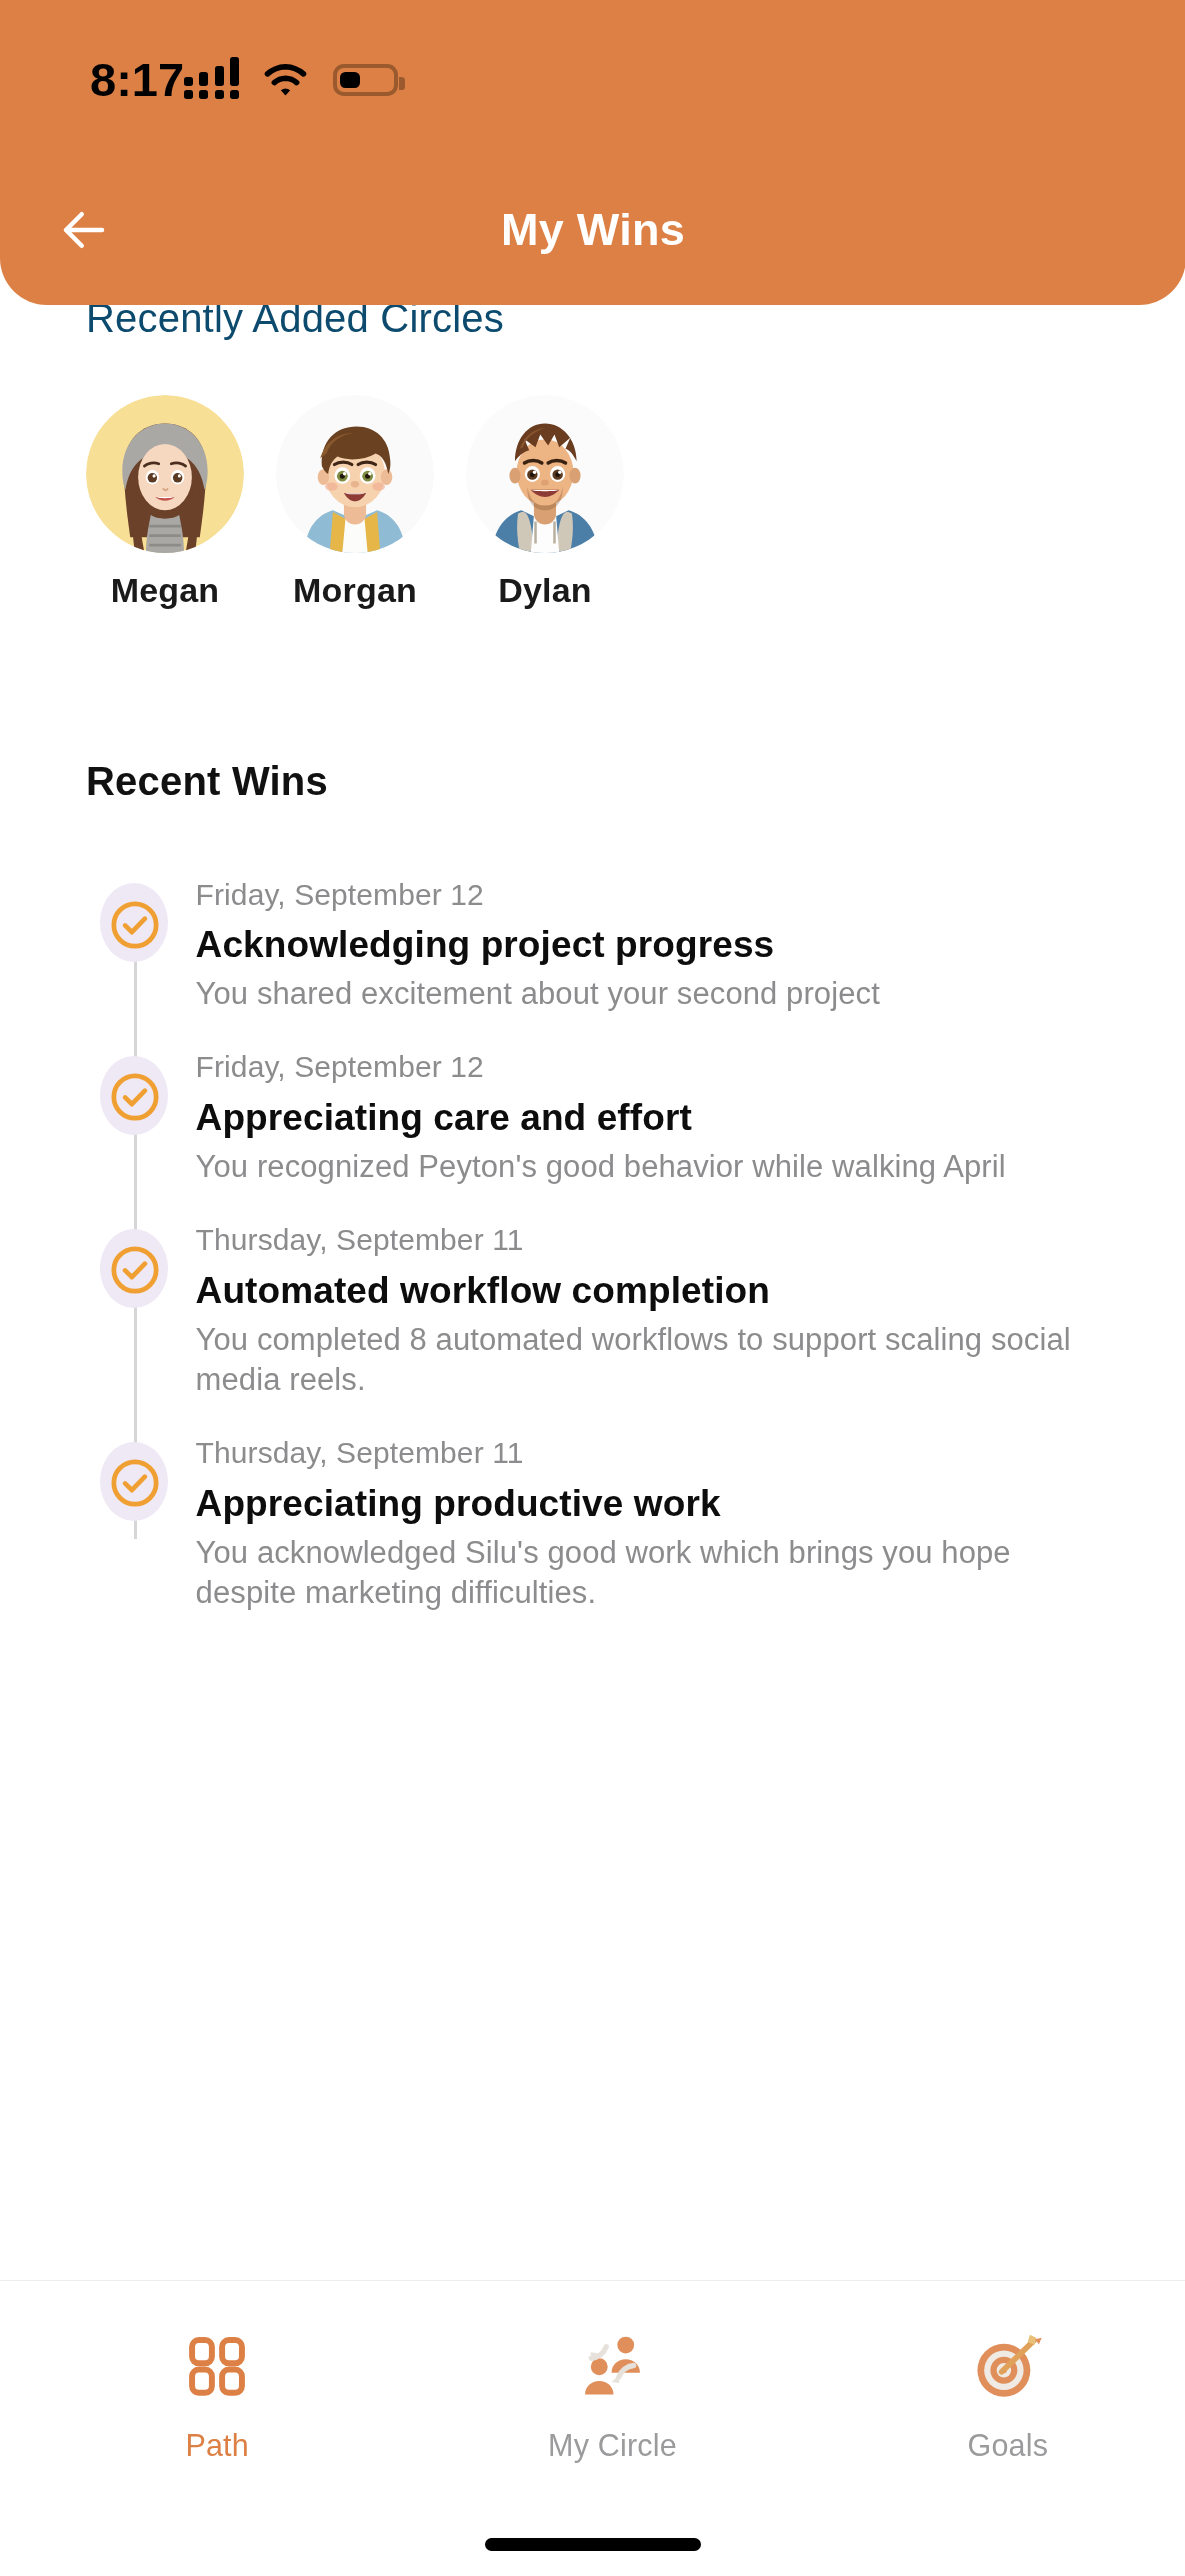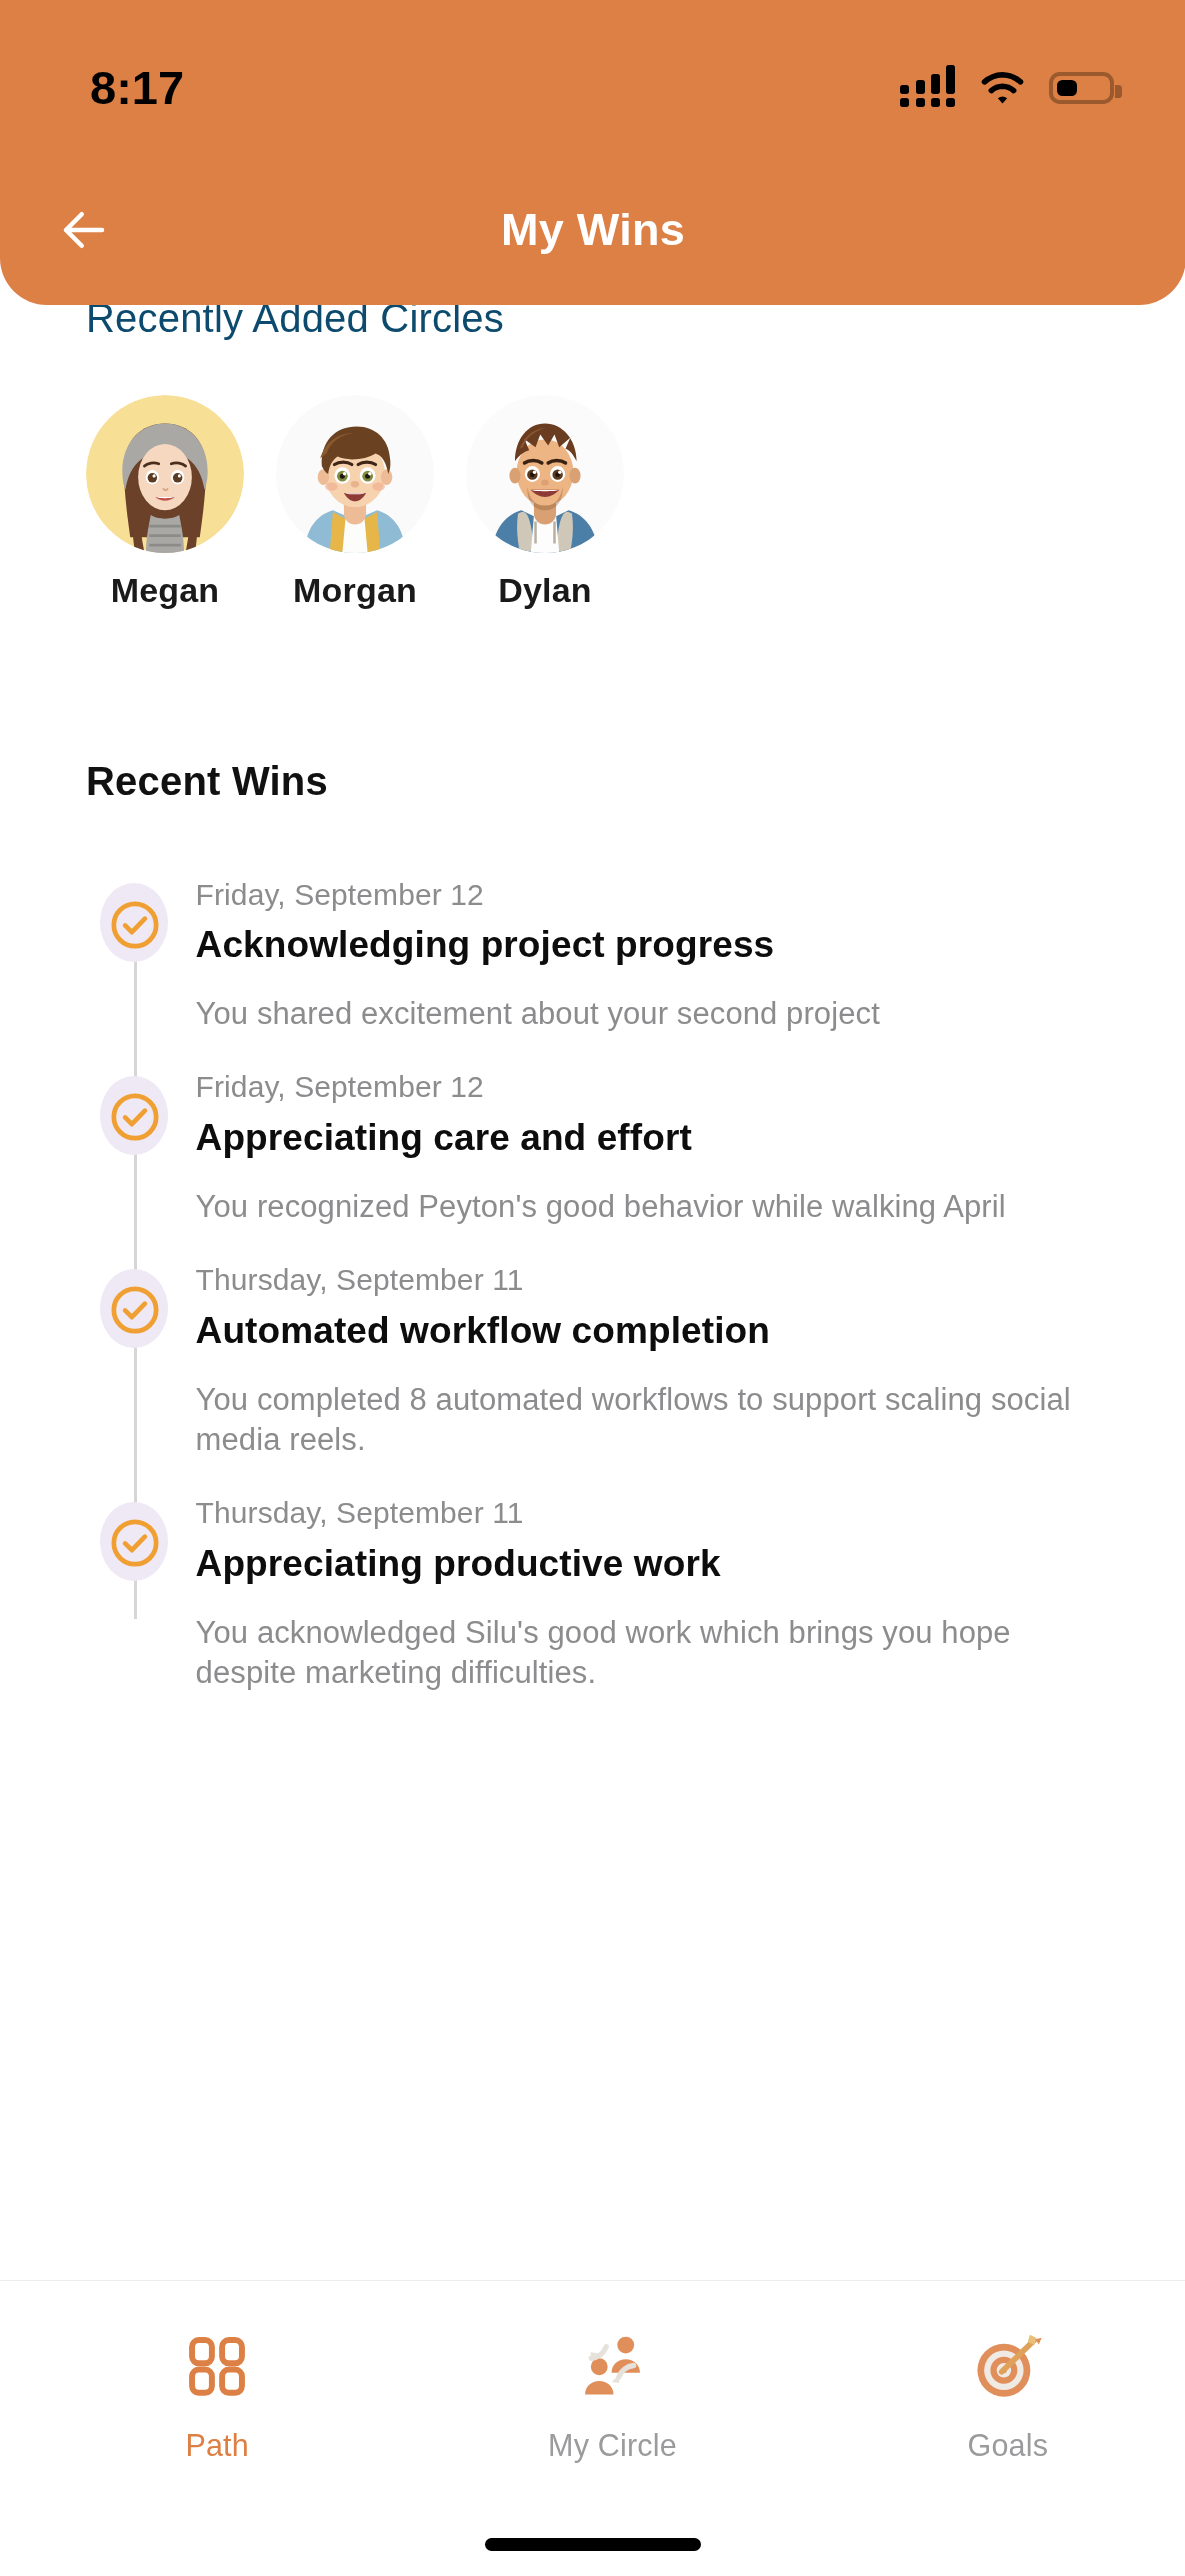--- a/index.html
+++ b/index.html
@@ -28,26 +28,25 @@
     height: 305px;
     background: #DD8045;
     border-bottom-left-radius: 47px;
     border-bottom-right-radius: 47px;
     z-index: 30;
   }
 
   
   .status-bar {
     position: absolute;
-    top: 8px; left: 0;
+    top: 0; left: 0;
     width: 100%;
     height: 135px;
     display: flex;
     align-items: center;
-    justify-content: space-between;
     padding: 0 72px 0 90px;
   }
   .status-time {
     font-size: 47px;
     font-weight: 600;
     color: #000000;
     letter-spacing: 0px;
     line-height: 1;
     margin-top: 23.4px;
   }
@@ -243,21 +242,21 @@
     letter-spacing: 0.1px;
   }
   .tl-title {
     margin-top: 12.6px;
     font-size: 37px;
     font-weight: 700;
     color: #0d0d0d;
     letter-spacing: 0.1px;
   }
   .tl-desc {
-    margin-top: 28px;
+    margin-top: 8px;
     font-size: 31px;
     color: #8C8C8E;
     line-height: 1.30;
     font-weight: 400;
     max-width: 907px;
     letter-spacing: 0.1px;
   }
 
   
   .bottom-nav {

